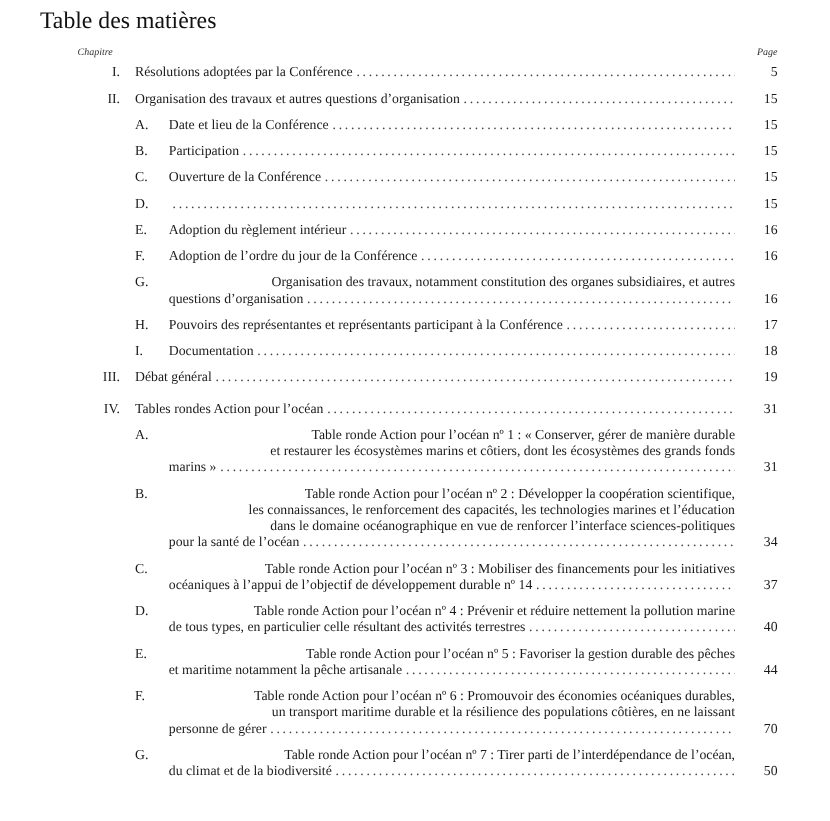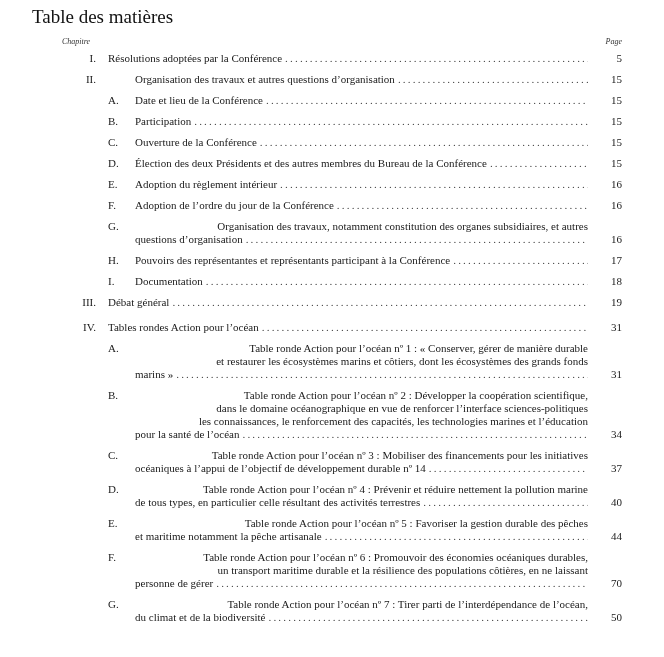--- a/index.html
+++ b/index.html
@@ -48,21 +48,21 @@
     <div class="entry lvl1" style="margin-bottom: 8px;">
       <span class="num">I.</span>
       <div class="text">
         <span class="last">
           <span>Résolutions adoptées par la Conférence</span>
           <span class="leader">..............................................................................................................................</span>
         </span>
       </div>
       <span class="pg">5</span>
     </div>
-    <div class="entry lvl1" style="margin-bottom: 8px; padding-left: 27px;">
+    <div class="entry lvl1" style="margin-bottom: 8px;">
       <span class="num">II.</span>
       <div class="text">
         <span class="last">
           <span>Organisation des travaux et autres questions d’organisation</span>
           <span class="leader">..............................................................................................................................</span>
         </span>
       </div>
       <span class="pg">15</span>
     </div>
     <div class="entry lvl2" style="margin-bottom: 8px;">
@@ -92,21 +92,20 @@
           <span>Ouverture de la Conférence</span>
           <span class="leader">..............................................................................................................................</span>
         </span>
       </div>
       <span class="pg">15</span>
     </div>
     <div class="entry lvl2" style="margin-bottom: 8px;">
       <span class="num">D.</span>
       <div class="text">
         <span class="last">
-          <span>Élection des deux Présidents et des autres membres du Bureau de la Conférence</span>
           <span class="leader">..............................................................................................................................</span>
         </span>
       </div>
       <span class="pg">15</span>
     </div>
     <div class="entry lvl2" style="margin-bottom: 8px;">
       <span class="num">E.</span>
       <div class="text">
         <span class="last">
           <span>Adoption du règlement intérieur</span>
@@ -185,22 +184,22 @@
           <span>marins »</span>
           <span class="leader">..............................................................................................................................</span>
         </span>
       </div>
       <span class="pg">31</span>
     </div>
     <div class="entry lvl2" style="margin-bottom: 8px;">
       <span class="num">B.</span>
       <div class="text">
         <span class="line"><span>Table ronde Action pour l’océan nº 2 : Développer la coopération scientifique,</span></span>
+        <span class="line"><span>les connaissances, le renforcement des capacités, les technologies marines et l’éducation</span></span>
         <span class="line"><span>dans le domaine océanographique en vue de renforcer l’interface sciences-politiques</span></span>
-        <span class="line"><span>les connaissances, le renforcement des capacités, les technologies marines et l’éducation</span></span>
         <span class="last">
           <span>pour la santé de l’océan</span>
           <span class="leader">..............................................................................................................................</span>
         </span>
       </div>
       <span class="pg">34</span>
     </div>
     <div class="entry lvl2" style="margin-bottom: 8px;">
       <span class="num">C.</span>
       <div class="text">

